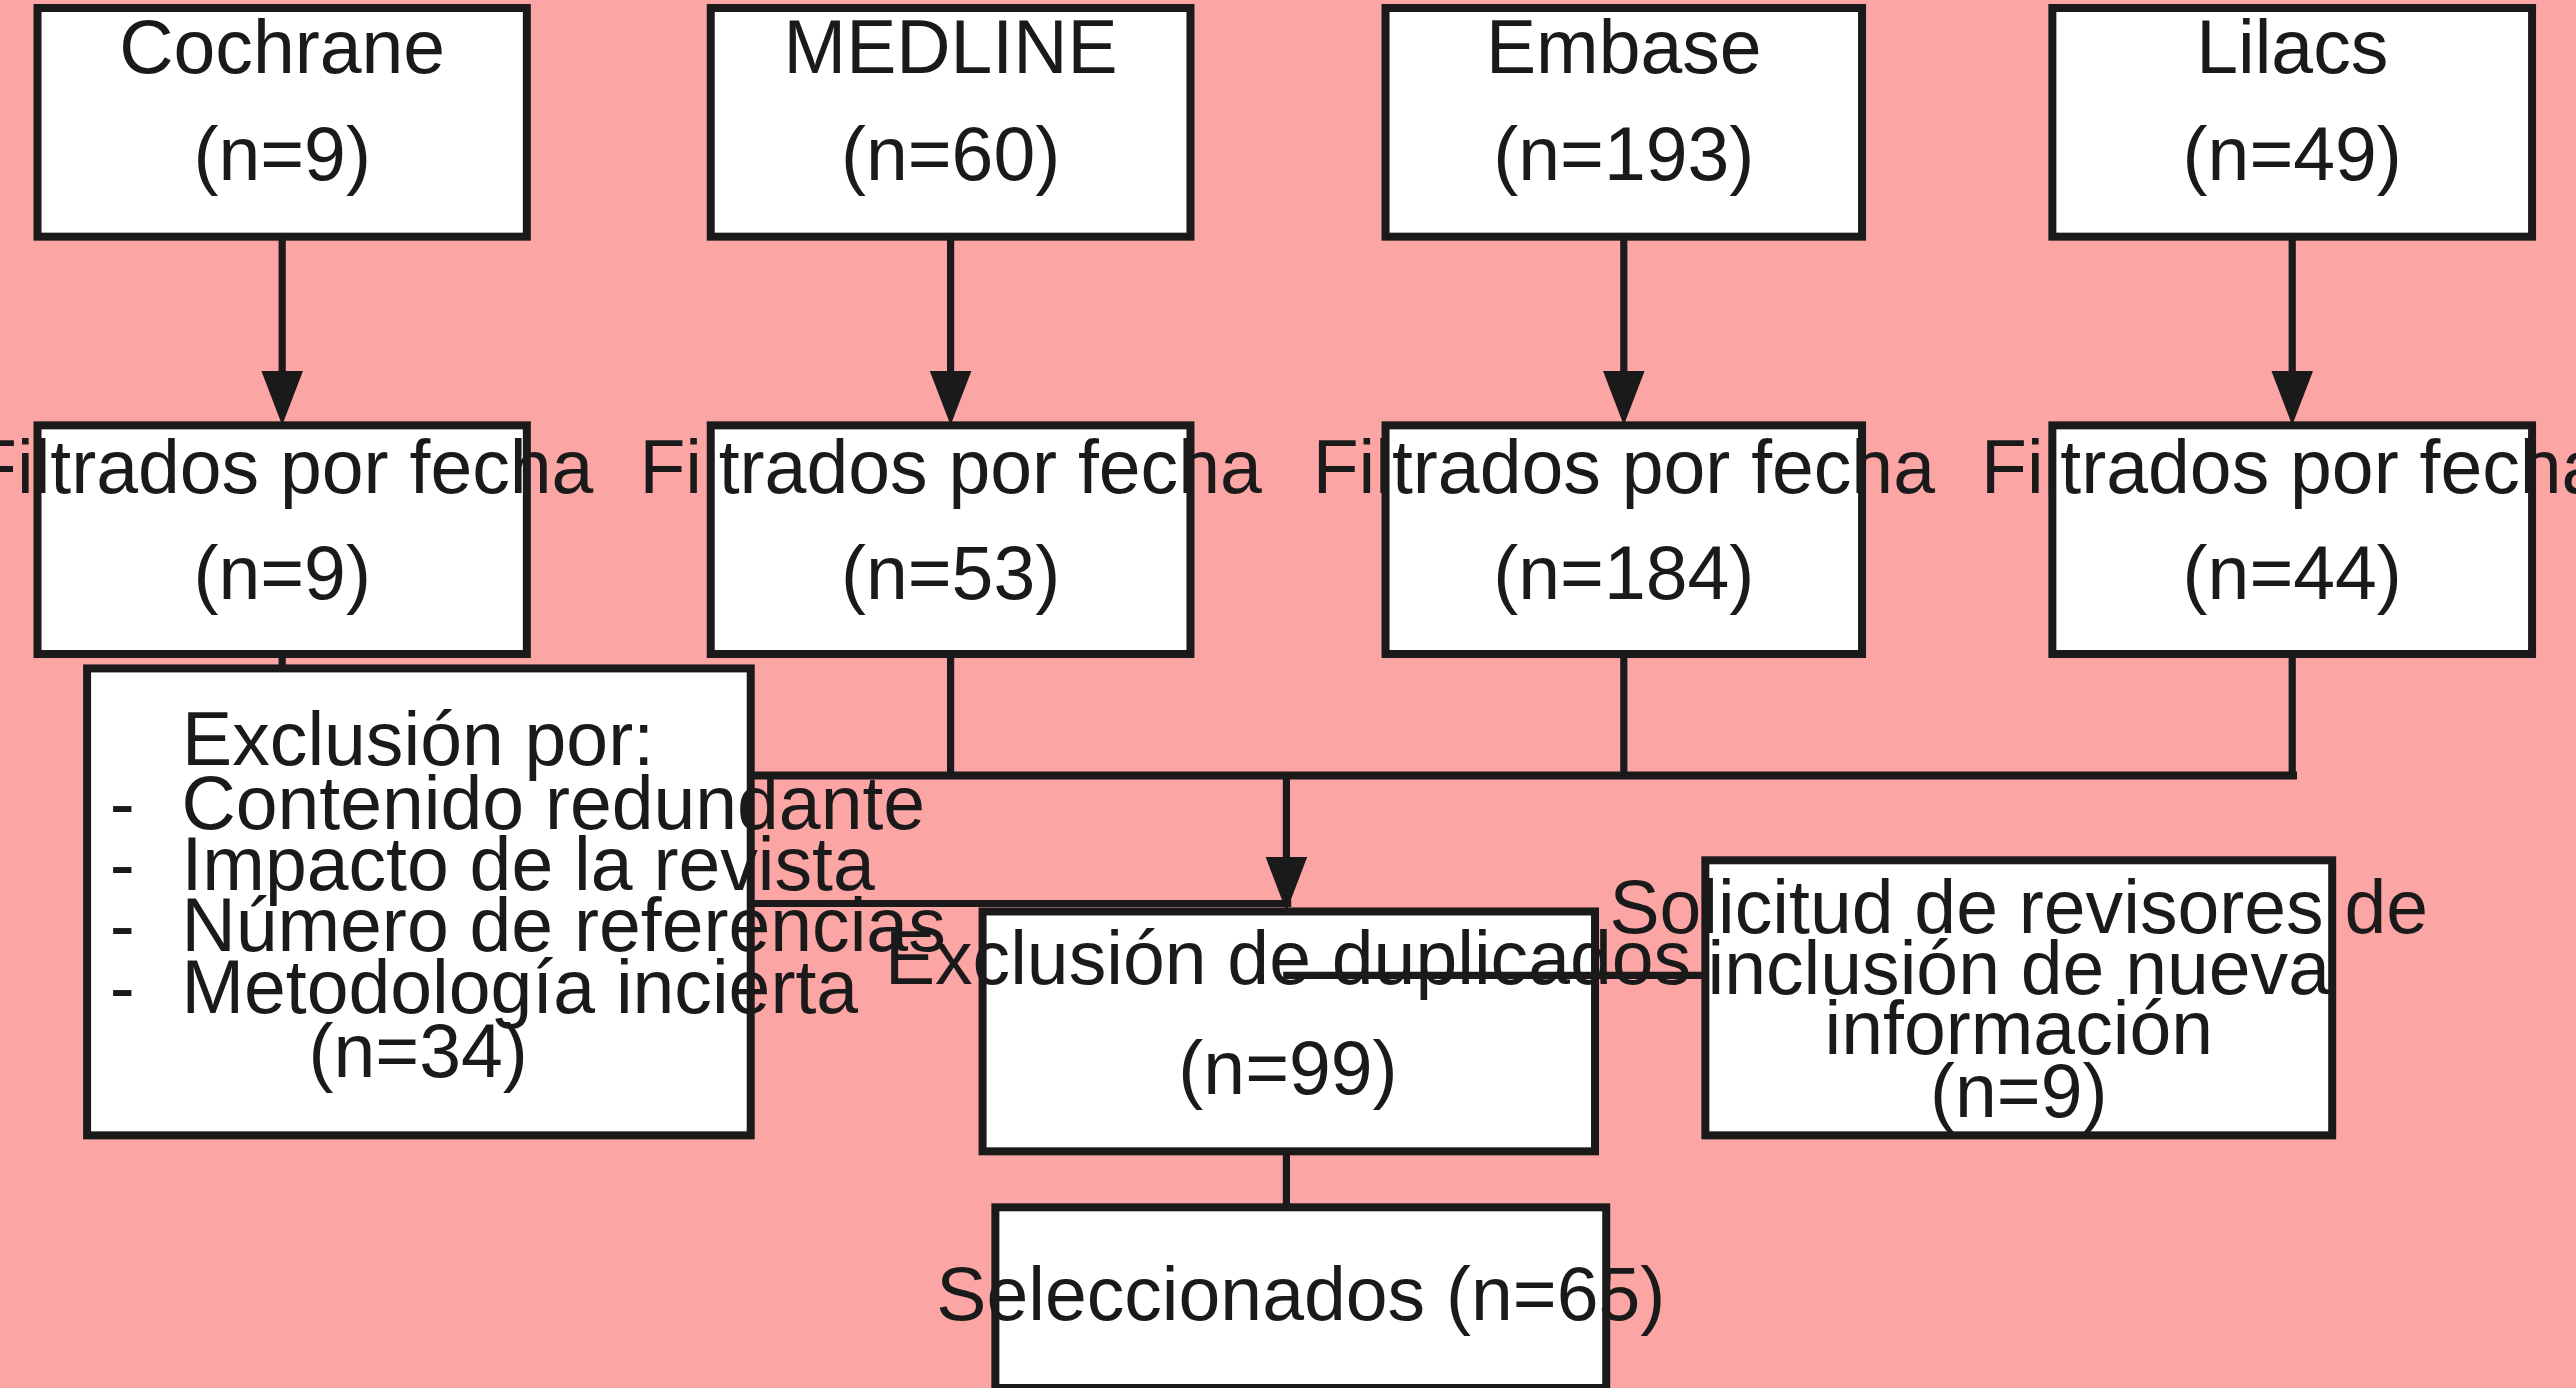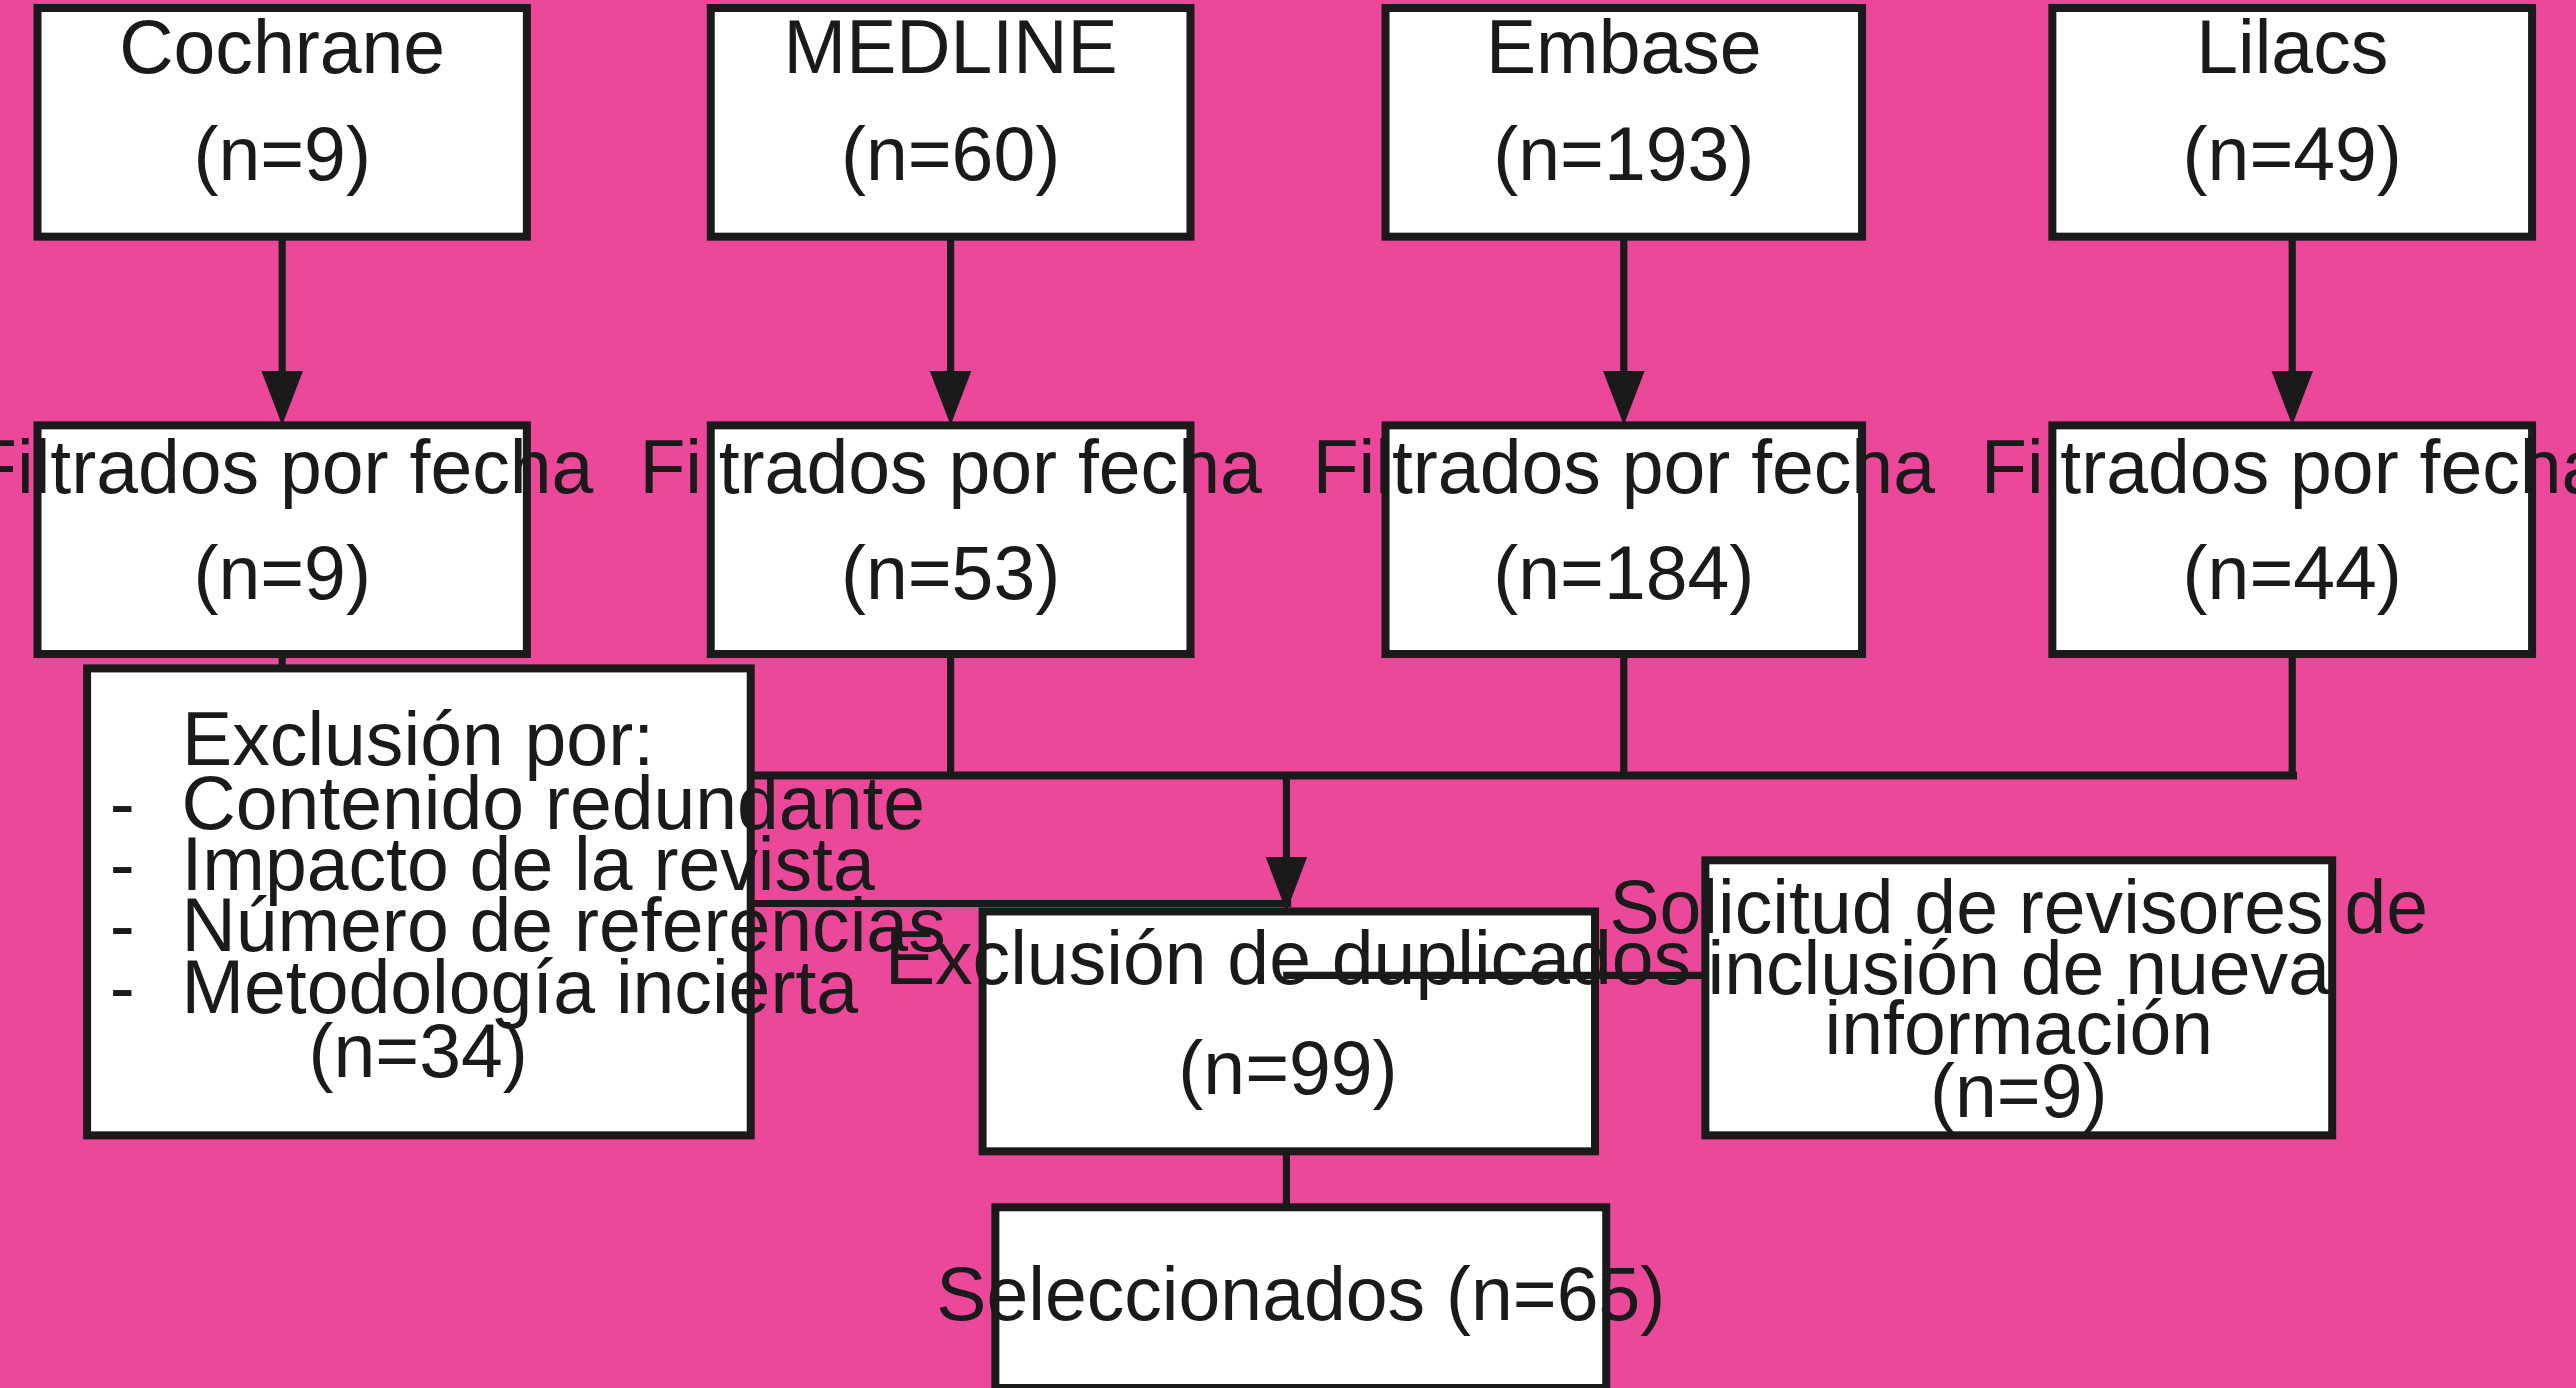--- a/index.html
+++ b/index.html
@@ -10,21 +10,21 @@
   body {
     width: 2576px;
     height: 1388px;
     overflow: hidden;
     font-family: "Liberation Sans", sans-serif;
   }
   #flow-root {
     position: relative;
     width: 2576px;
     height: 1388px;
-    background: #ec4899;
+    background: #fca5a5;
   }
   svg#flow-svg {
     position: absolute;
     top: 0;
     left: 0;
     width: 2576px;
     height: 1388px;
     display: block;
   }
   .node-box {

